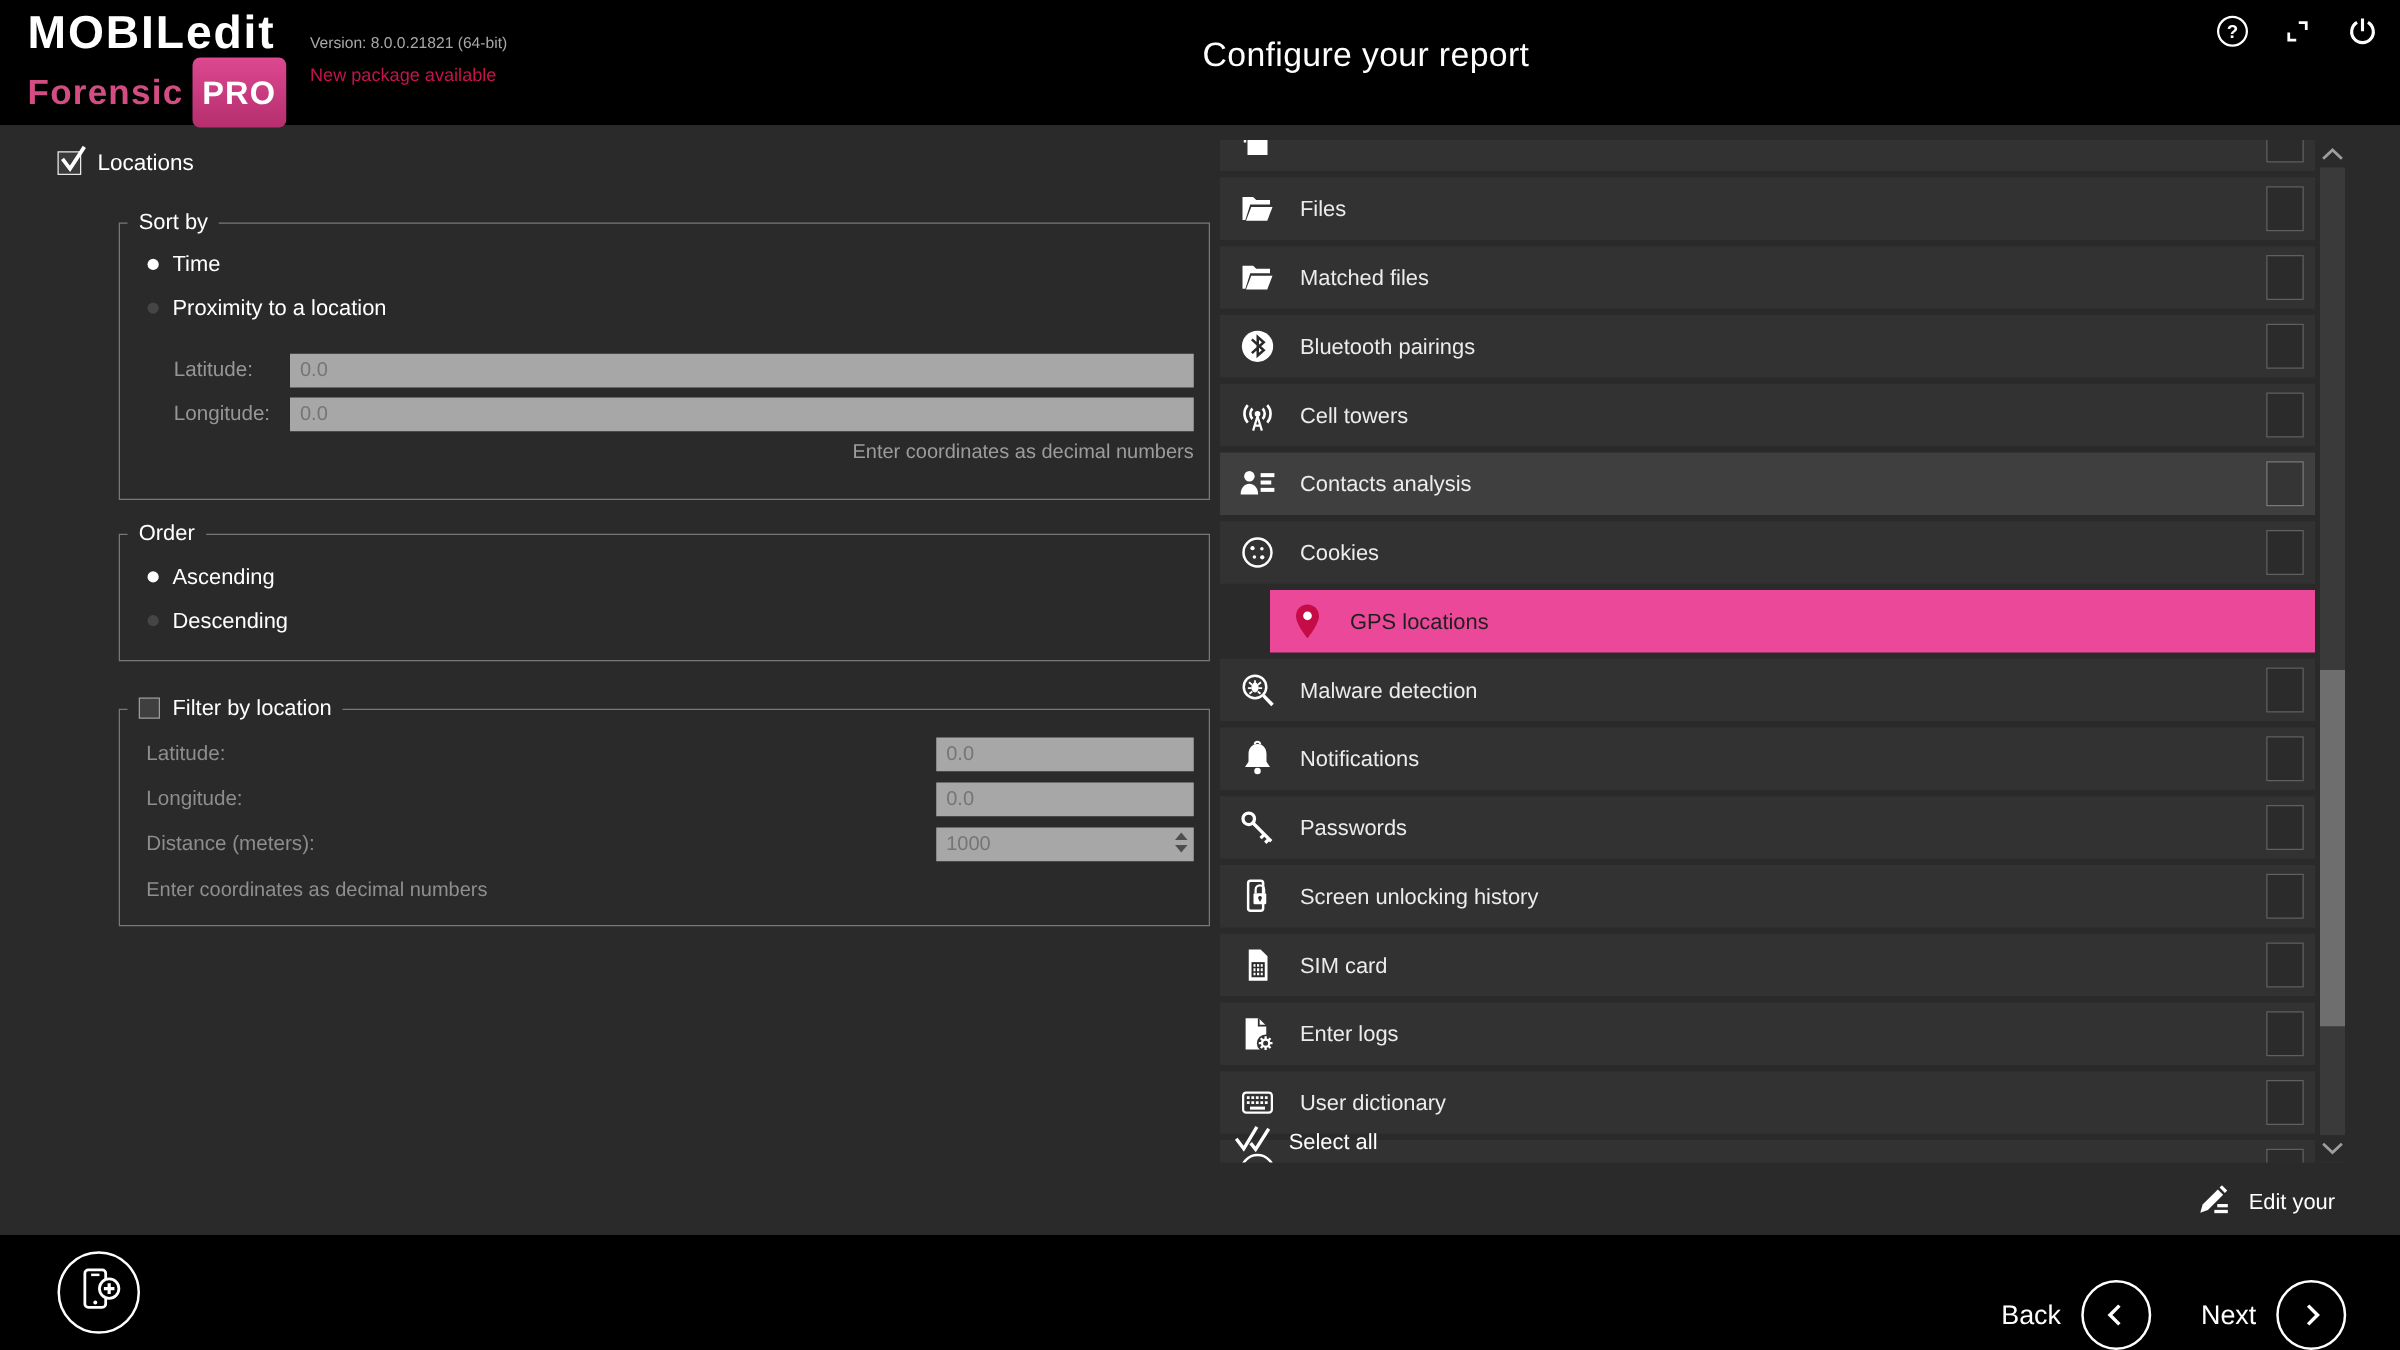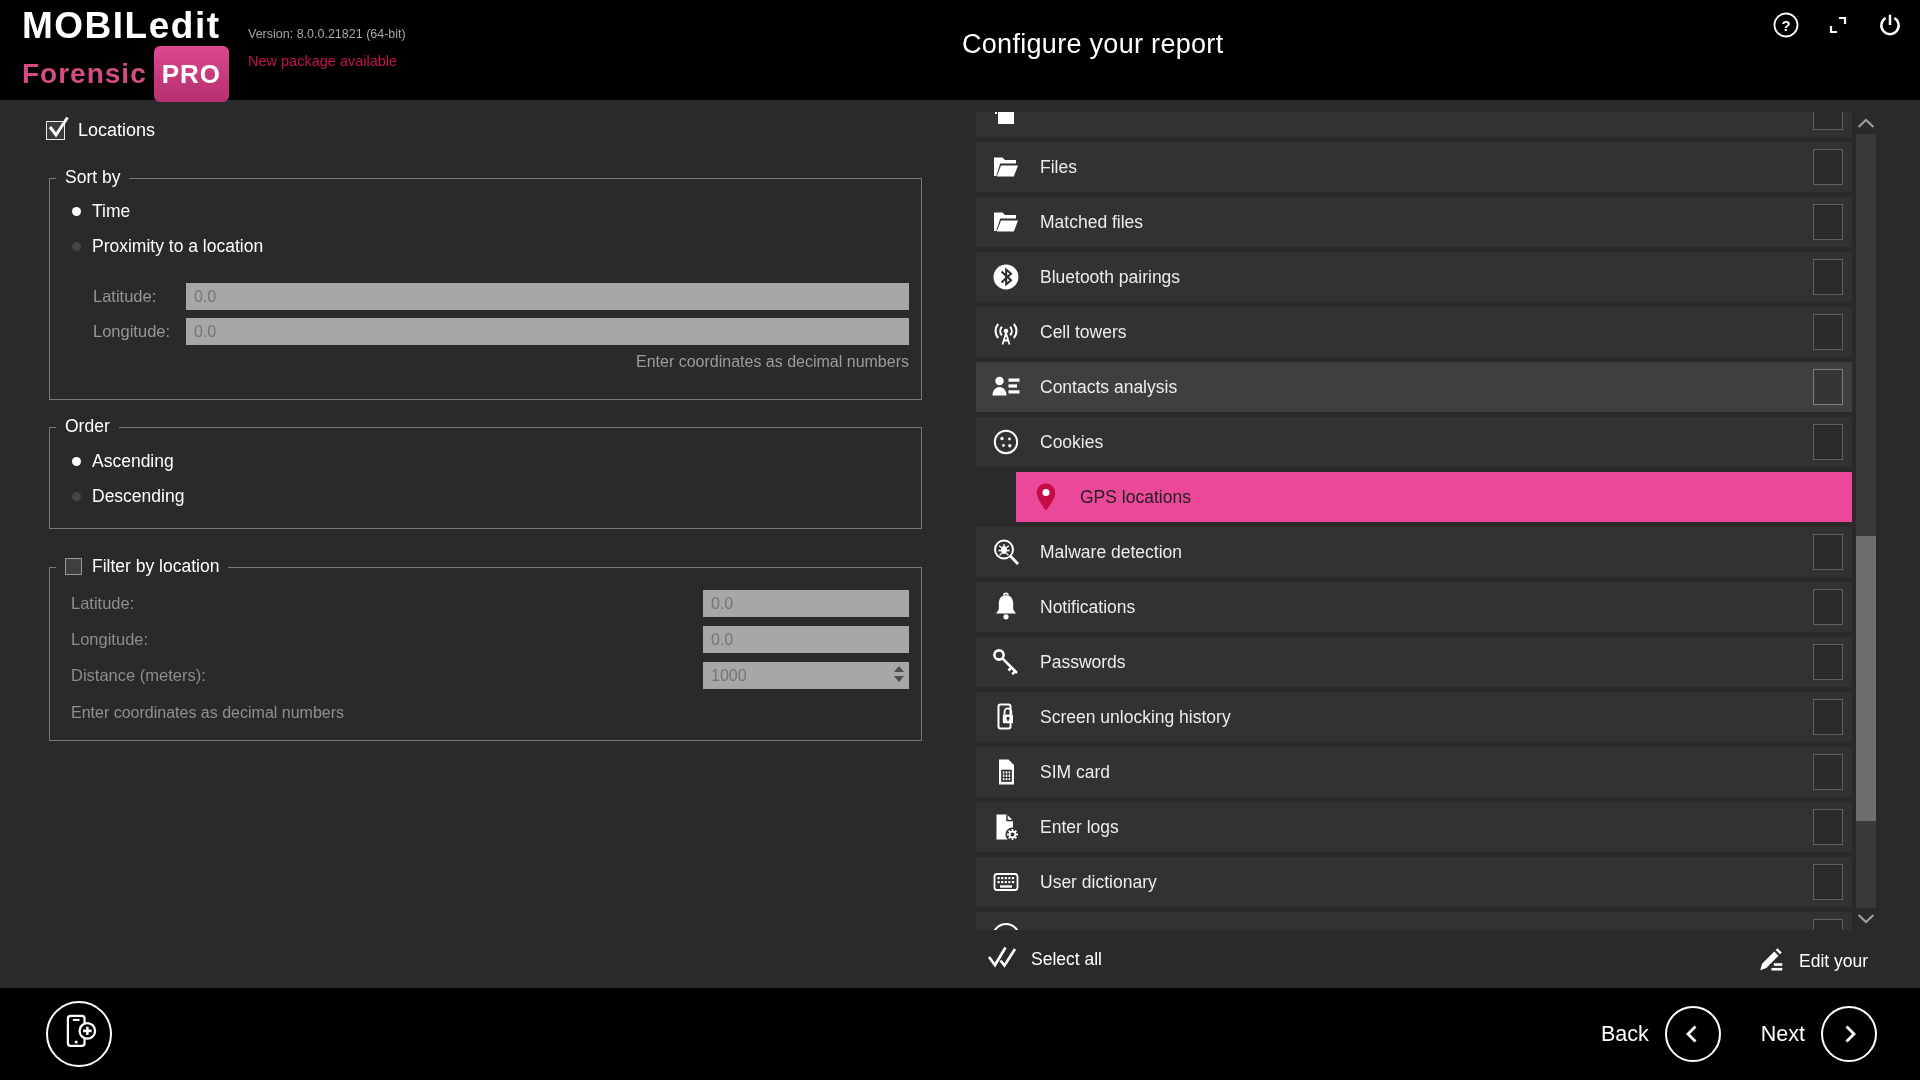--- a/index.html
+++ b/index.html
@@ -19,21 +19,21 @@
   .page-title{position:absolute;left:962px;top:29px;font-size:27px;font-weight:400;color:#fff;letter-spacing:.3px;}
   .winicons{position:absolute;right:16px;top:8px;display:flex;align-items:center;gap:24px;height:34px;}
   .winicons .wi{display:flex;align-items:center;justify-content:center;width:28px;height:28px;cursor:pointer;}
 
   
   .loc-row{position:absolute;left:46px;top:120px;display:flex;align-items:center;gap:13px;}
   .cb-main{position:relative;width:19px;height:19px;border:1.6px solid #e8e8e8;background:#3a3a3a;}
   .cb-main svg{position:absolute;left:-2px;top:-8px;}
   .loc-label{font-size:18px;color:#fff;}
 
-  .groupbox{position:absolute;border:1px solid #787878;}
+  .groupbox{position:absolute;border:1px solid #787878;margin-left:46px;}
   .legend{position:absolute;top:-12px;left:6px;background:#2a2a2b;padding:0 9px;font-size:17.5px;color:#fff;display:flex;align-items:center;gap:10px;}
   .opt{position:absolute;display:flex;align-items:center;gap:11px;cursor:pointer;}
   .dot{width:9px;height:9px;border-radius:50%;}
   .dot.on{background:#fff;}
   .dot.off{background:#454546;}
   .opt-label{font-size:17.5px;color:#fff;}
   .flabel{position:absolute;font-size:16.5px;color:#969696;line-height:27px;}
   .flabel.dim{color:#8d8d8d;}
   .tb{position:absolute;height:27px;background:#a7a7a7;border:0;color:#757575;font-size:16px;
       padding:0 8px;font-family:"Liberation Sans",sans-serif;outline:none;}
@@ -64,21 +64,21 @@
   .sb-up{top:112px;}
   .sb-dn{top:908px;}
 
   .actionbar-item{position:absolute;display:flex;align-items:center;gap:13px;cursor:pointer;}
   .actionbar-label{font-size:17.5px;color:#fff;}
 
   
   .footer{position:absolute;left:0;top:988px;width:1920px;height:92px;background:#000;}
   .phone-btn{position:absolute;left:46px;top:13px;width:66px;height:66px;border:2px solid #fff;border-radius:50%;
              display:flex;align-items:center;justify-content:center;cursor:pointer;}
-  .navgroup{position:absolute;right:43px;top:0;height:92px;display:flex;align-items:center;gap:40px;}
+  .navgroup{position:absolute;right:43px;top:0;height:92px;display:flex;align-items:flex-end;gap:40px;}
   .navbtn{display:flex;align-items:center;gap:16px;cursor:pointer;}
   .navbtn-label{font-size:21.5px;color:#fff;}
   .navcircle{width:56px;height:56px;border:2px solid #fff;border-radius:50%;display:flex;align-items:center;justify-content:center;}
 </style>
 </head>
 <body>
 
 <div class="stage">
 
   <div class="header">
@@ -352,21 +352,21 @@
     <svg width="20" height="12" viewBox="0 0 20 12" fill="none" stroke="#9e9e9e" stroke-width="2.2">
         <path d="M2.5 10l7.5-7 7.5 7"></path>
       </svg>
   </div>
   <div class="sb-btn sb-dn">
     <svg width="20" height="12" viewBox="0 0 20 12" fill="none" stroke="#9e9e9e" stroke-width="2.2">
         <path d="M2.5 2l7.5 7 7.5-7"></path>
       </svg>
   </div>
 
-  <div class="actionbar-item" style="left:986px;top:940px;text-align:center;">
+  <div class="actionbar-item" style="left:986px;top:894px;text-align:center;">
     <span>
       <svg width="32" height="34" viewBox="0 0 32 32" fill="none" stroke="#fff" stroke-width="2.7">
           <path d="M3 16l6 8L19.5 6.5"></path>
           <path d="M14.5 19.5l4 5L29 8"></path>
         </svg>
     </span>
     <span class="actionbar-label">Select all</span>
   </div>
   <div class="actionbar-item" style="left:1756px;top:944px;">
     <span>

